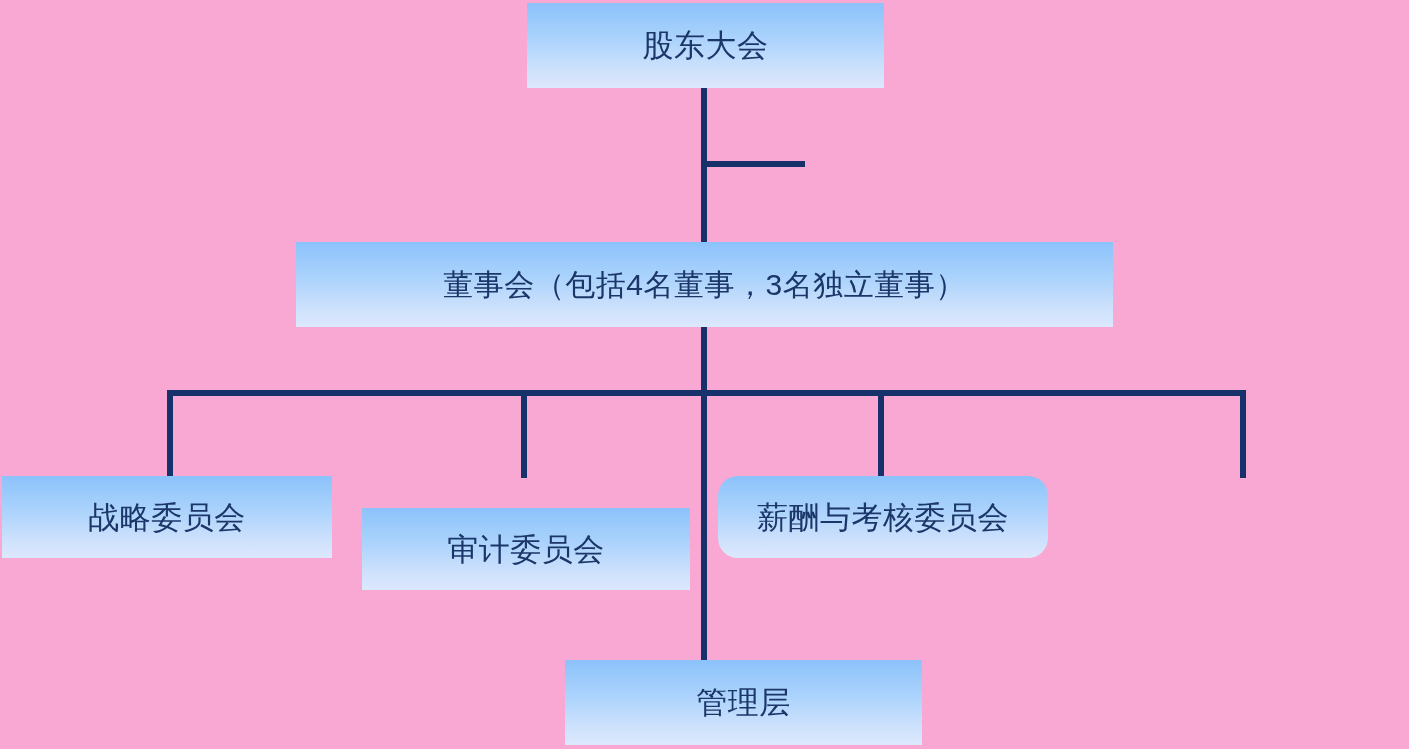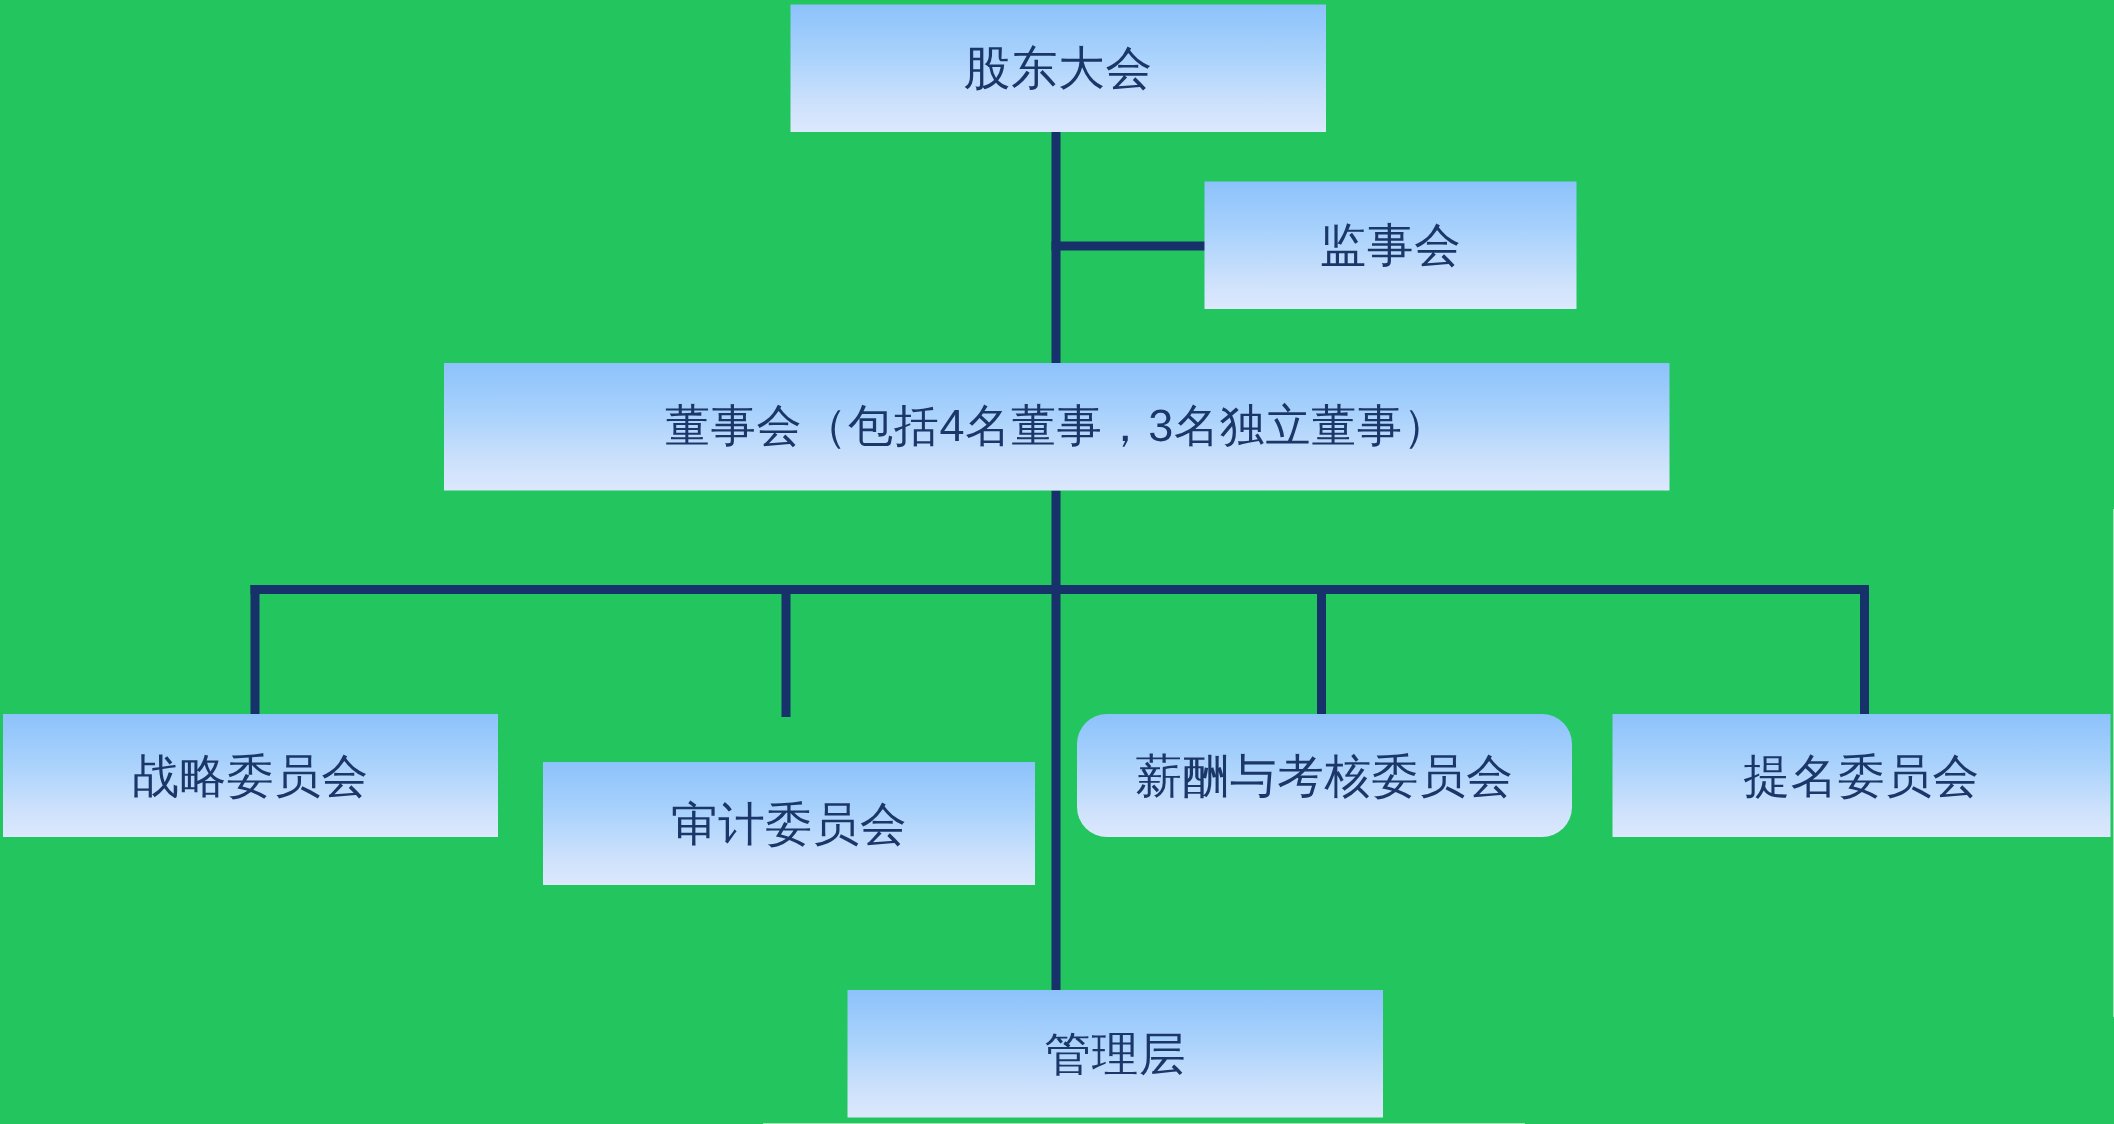--- a/index.html
+++ b/index.html
@@ -8,21 +8,21 @@
     padding: 0;
     background: #ffffff;
   }
   body {
     font-family: "Liberation Sans", "DejaVu Sans", sans-serif;
   }
   #chart-canvas {
     position: relative;
     width: 1409px;
     height: 749px;
-    background: #22c55e;
+    background: #f9a8d4;
     overflow: hidden;
   }
   .node-box {
     position: absolute;
     box-sizing: border-box;
     background: linear-gradient(to bottom, #8CC2FB 0%, #A9D2FC 40%, #CFE2FC 80%, #DCE8FD 100%);
     display: flex;
     align-items: center;
     justify-content: center;
     color: #1B3668;
@@ -57,41 +57,35 @@
   <div class="connector" style="left:167px; top:390px; width:6px; height:88px;"></div>
   <div class="connector" style="left:521px; top:390px; width:6px; height:88px;"></div>
   <div class="connector" style="left:878px; top:390px; width:6px; height:88px;"></div>
   <div class="connector" style="left:1240px; top:390px; width:6px; height:88px;"></div>
   <div class="connector" style="left:701px; top:390px; width:6px; height:272px;"></div>
 
   <div class="node-box" style="left:527px; top:3px; width:357px; height:85px;">
     <span class="node-label">股东大会</span>
   </div>
 
-  <div class="node-box" style="left:803px; top:121px; width:248px; height:85px;">
-    <span class="node-label">监事会</span>
-  </div>
 
   <div class="node-box" style="left:296px; top:242px; width:817px; height:85px;">
     <span class="node-label wide">董事会（包括4名董事，3名独立董事）</span>
   </div>
 
   <div class="node-box" style="left:2px; top:476px; width:330px; height:82px;">
     <span class="node-label">战略委员会</span>
   </div>
 
   <div class="node-box" style="left:362px; top:476px; width:328px; height:82px;margin-top:32px;">
     <span class="node-label">审计委员会</span>
   </div>
 
   <div class="node-box" style="left:718px; top:476px; width:330px; height:82px;border-radius:20px;">
     <span class="node-label">薪酬与考核委员会</span>
   </div>
 
-  <div class="node-box" style="left:1075px; top:476px; width:332px; height:82px;">
-    <span class="node-label">提名委员会</span>
-  </div>
 
   <div class="node-box" style="left:527px; top:660px; width:357px; height:85px;margin-left:38px;">
     <span class="node-label">管理层</span>
   </div>
 
 </div>
 
 </body></html>

